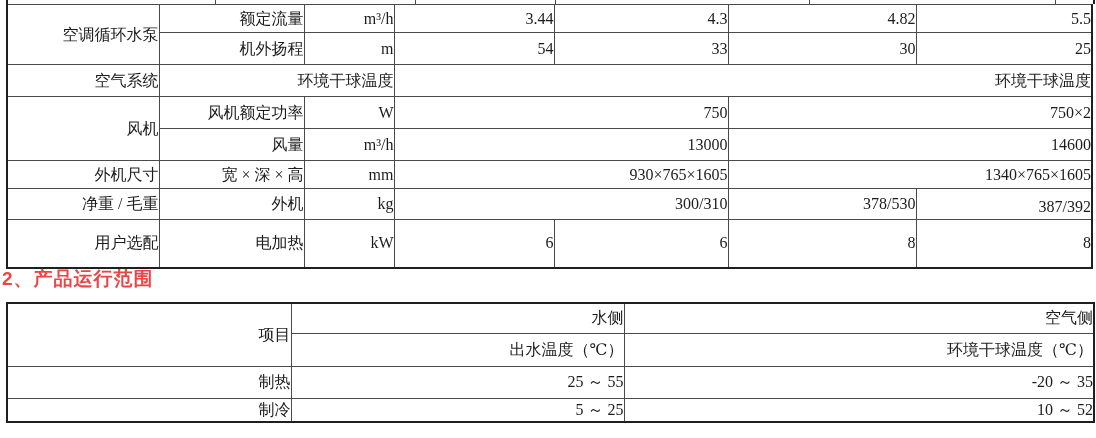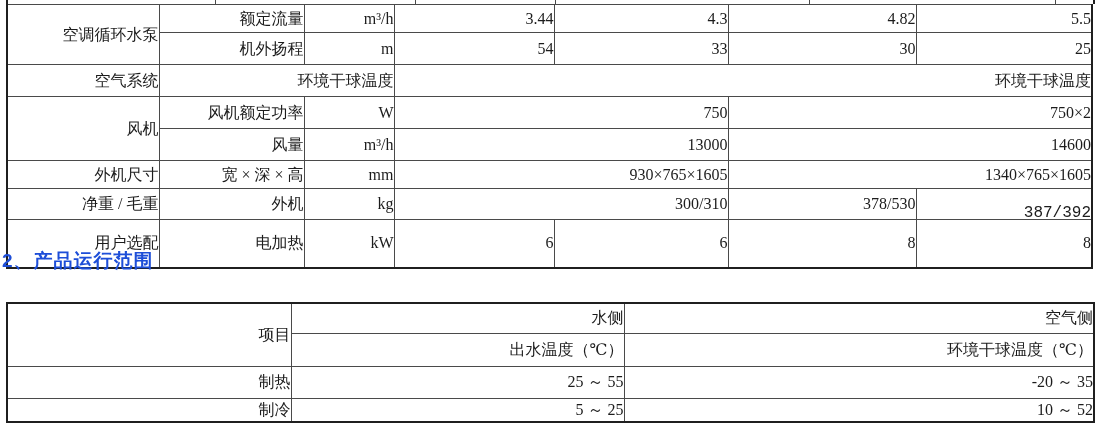--- a/index.html
+++ b/index.html
@@ -24,26 +24,26 @@
   }
   #spec-table{top:4px;width:1085px;border:2px solid #1f1f1f;border-top:none;}
   #range-table{top:302px;width:1087px;border:2px solid #1f1f1f;}
   td{
     border:1px solid #4a4a4a;
     text-align:right;vertical-align:middle;
     padding:0;font-size:16px;line-height:1.1;
     overflow:hidden;white-space:nowrap;
   }
   td.unit{font-size:16px;}
-  .offset-down{position:relative;top:9px;display:inline-block;font-family:Liberation Mono, monospace;}
+  .offset-down{position:relative;top:3px;display:inline-block;}
   
   #section-heading{
-    position:absolute;left:2px;top:248px;width:400px;height:30px;
+    position:absolute;left:2px;top:266px;width:400px;height:30px;
     font-family:"Liberation Sans","DejaVu Sans",sans-serif;
-    font-weight:bold;font-size:19px;color:#1d4ed8;
+    font-weight:bold;font-size:19px;color:#ef4444;
     letter-spacing:1px;
   }
 </style>
 </head>
 <body>
 
 <div id="top-sliver">
   <div class="stub" style="left:207px"></div>
   <div class="stub" style="left:407px"></div>
   <div class="stub" style="left:547px"></div>

